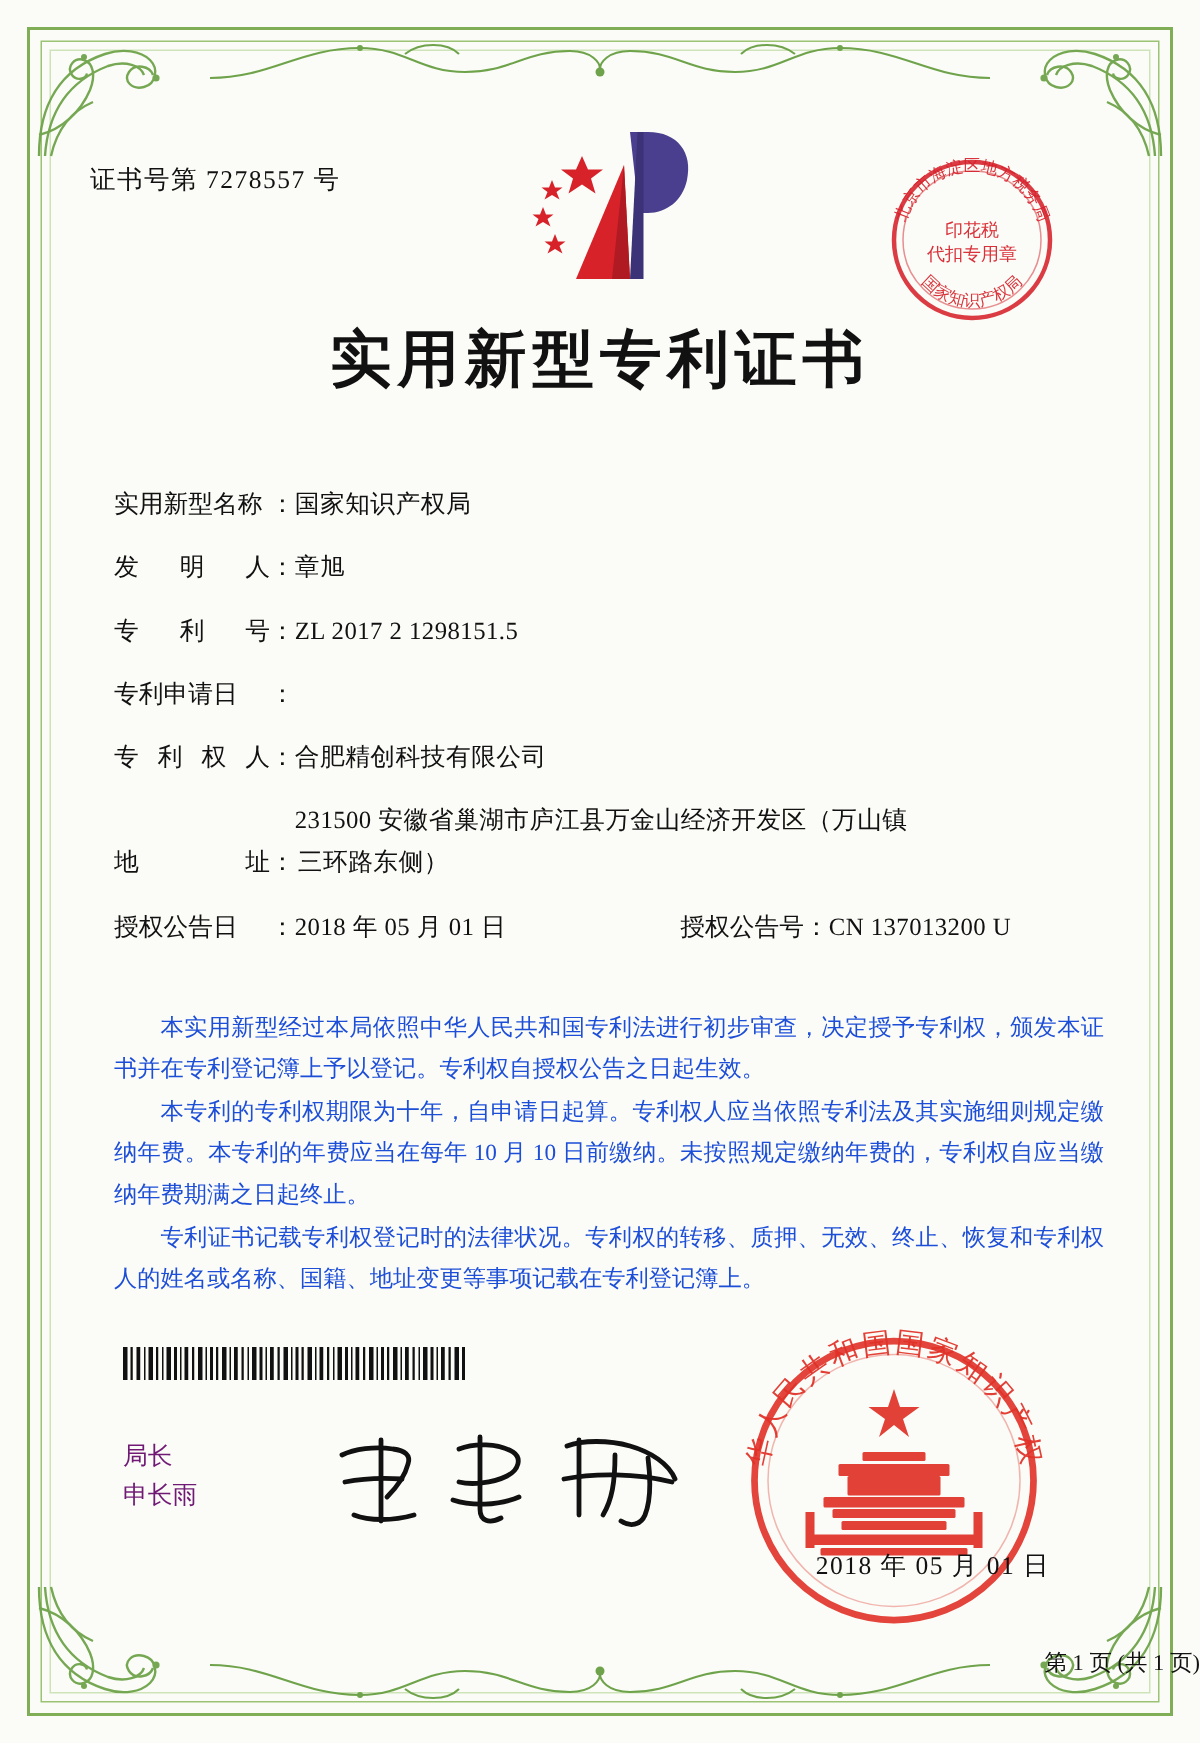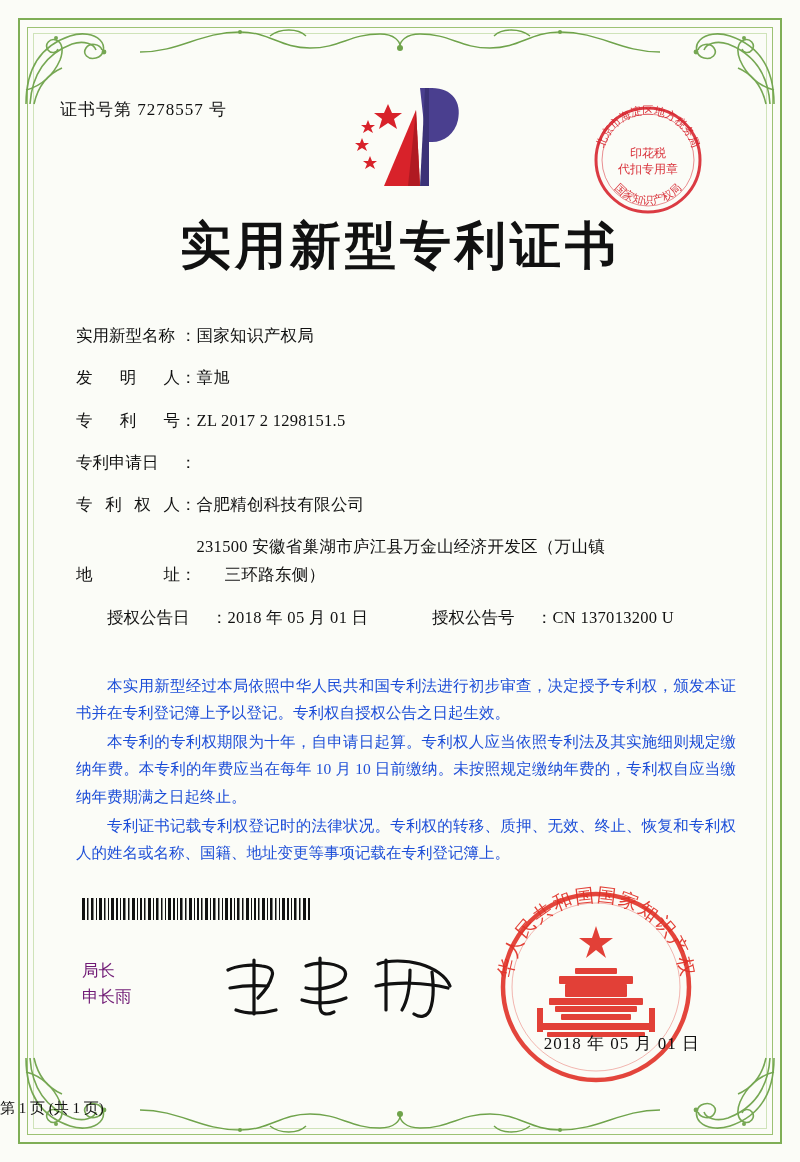--- a/index.html
+++ b/index.html
@@ -91,21 +91,21 @@
   .content {
     position: absolute;
     left: 60px;
     top: 60px;
     width: 680px;
   }
 
   .cert-number {
     position: absolute;
     left: 0px;
-    top: 38px;
+    top: 48px;
     font-size: 17px;
     letter-spacing: 1px;
     color: #111;
   }
 
   
   .logo {
     position: absolute;
     left: 268px;
     top: 22px;
@@ -123,21 +123,21 @@
     height: 128px;
   }
   .seal-top svg { display:block; width:100%; height:100%; }
 
   .title {
     position: absolute;
     left: 0;
     top: 152px;
     width: 680px;
     text-align: center;
-    font-size: 51px;
+    font-size: 41px;
     font-weight: bold;
     letter-spacing: 4px;
     color: #111;
     font-family: "DejaVu Serif", serif;
   }
 
   .fields {
     position: absolute;
     left: 16px;
     top: 266px;
@@ -163,31 +163,31 @@
   }
   .field-label.spread > span { display: inline-block; }
   .field-colon { flex: 0 0 12px; }
   .field-value {
     flex: 1;
     letter-spacing: 0.3px;
   }
   .field-value .line2 {
     display: block;
     margin-top: 8px;
-    margin-left: 28px;
+    margin-left: 2px;
   }
 
   .row-two {
     display: flex;
     margin-bottom: 18px;
   }
   .row-two .col-left { width: 356px; display: flex; }
   .row-two .col-right { flex: 1; display: flex; }
-  .row-two .field-label.short { width: 104px; flex: 0 0 104px; margin-left: 31px; }
-  .row-two .field-label.mid { width: 104px; flex: 0 0 104px; }
+  .row-two .field-label.short { width: 104px; flex: 0 0 104px; }
+  .row-two .field-label.mid { width: 104px; flex: 0 0 104px; text-align: right; }
 
   .paragraphs {
     position: absolute;
     left: 16px;
     top: 612px;
     width: 660px;
     font-size: 15.5px;
     line-height: 1.75;
     color: #1d4ed8;
     text-align: justify;
@@ -243,21 +243,21 @@
     font-size: 17px;
     letter-spacing: 1px;
     color: #111;
   }
 
   .footer-page {
     position: absolute;
     left: 0;
     bottom: 44px;
     width: 800px;
-    text-align: left;
+    text-align: right;
     font-size: 15px;
     color: #111;
   }
 </style>
 </head>
 <body>
 
 <div class="page">
 
   <div class="border-outer"></div>

